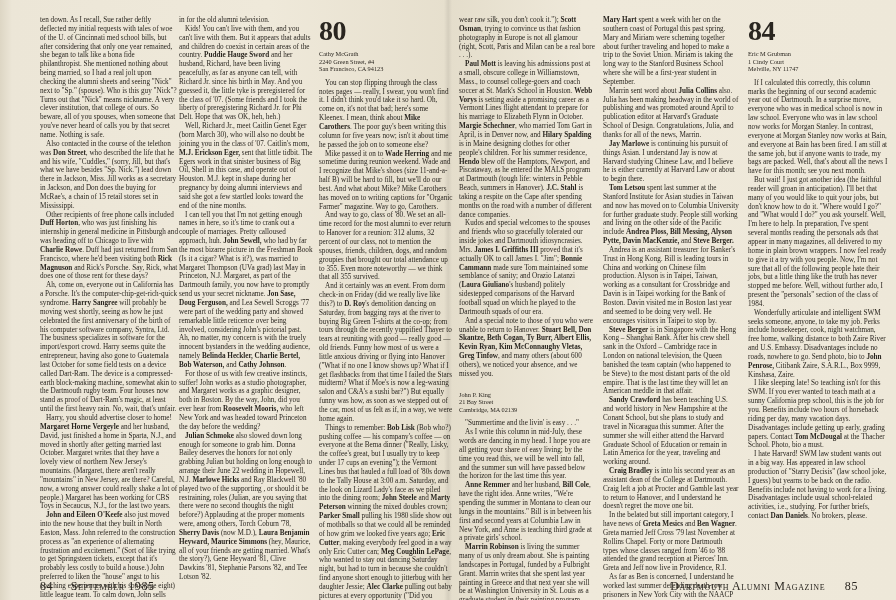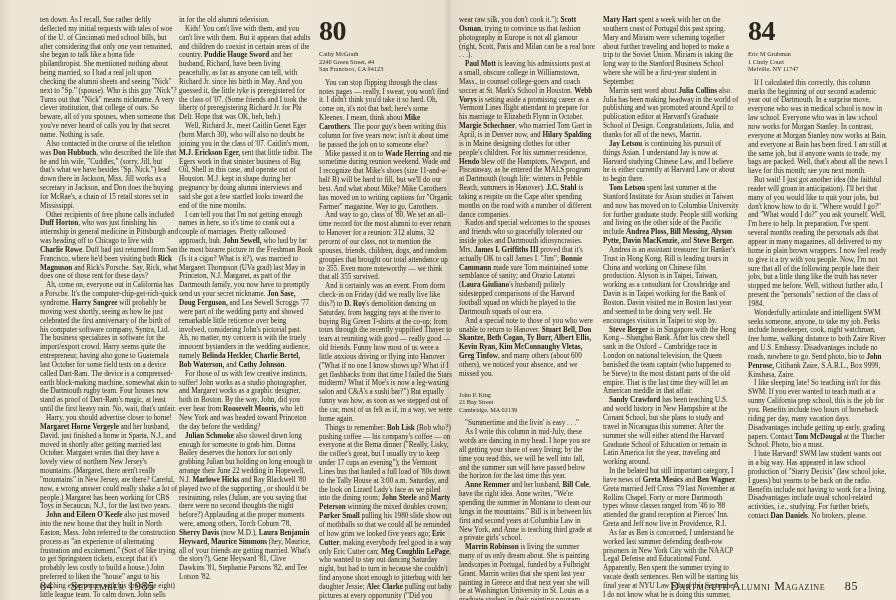--- a/index.html
+++ b/index.html
@@ -59,21 +59,21 @@
 </head>
 <body>
 
 <div class="spread">
   <div class="page-left"></div>
   <div class="page-right"></div>
   <div class="gutter"></div>
 
   <div class="col c1">
       <p class="noind">ten down. As I recall, Sue rather deftly deflected my initial requests with tales of woe of the U. of Cincinnati med school bills, but after considering that only one year remained, she began to talk like a bona fide philanthropist. She mentioned nothing about being married, so I had a real jolt upon checking the alumni sheets and seeing "Nick" next to "Sp." (spouse). Who is this guy "Nick"? Turns out that "Nick" means nickname. A very clever institution, that college of ours. So beware, all of you spouses, when someone that you've never heard of calls you by that secret name. Nothing is safe.</p>
-      <p>Also contacted in the course of the telethon was <b>Don Hubbuch</b>, who described the life that he and his wife, "Cuddles," (sorry, Jill, but that's what we have besides "Sp. Nick.") lead down there in Jackson, Miss. Jill works as a secretary in Jackson, and Don does the buying for McRae's, a chain of 15 retail stores set in Mississippi.</p>
+      <p>Also contacted in the course of the telethon was <b>Don Street</b>, who described the life that he and his wife, "Cuddles," (sorry, Jill, but that's what we have besides "Sp. Nick.") lead down there in Jackson, Miss. Jill works as a secretary in Jackson, and Don does the buying for McRae's, a chain of 15 retail stores set in Mississippi.</p>
       <p>Other recipients of free phone calls included <b>Duff Horton</b>, who was just finishing his internship in general medicine in Pittsburgh and was heading off to Chicago to live with <b>Charlie Rowe</b>. Duff had just returned from San Francisco, where he'd been visiting both <b>Rick Magnuson</b> and Rick's Porsche. Say, Rick, what does one of those rent for these days?</p>
       <p>Ah, come on, everyone out in California has a Porsche. It's the computer-chip-get-rich-quick syndrome. <b>Harry Sangree</b> will probably be moving west shortly, seeing as how he just celebrated the first anniversary of the birth of his computer software company, Syntra, Ltd. The business specializes in software for the import/export crowd. Harry seems quite the entrepreneur, having also gone to Guatemala last October for some field tests on a device called Dart-Ram. The device is a compressed-earth block-making machine, somewhat akin to the Dartmouth rugby team. Four houses now stand as proof of Dart-Ram's magic, at least until the first heavy rain. No, wait, that's unfair.</p>
       <p>Harry, you should advertise closer to home! <b>Margaret Horne Vergeyle</b> and her husband, David, just finished a home in Sparta, N.J., and moved in shortly after getting married last October. Margaret writes that they have a lovely view of northern New Jersey's mountains. (Margaret, there aren't really "mountains" in New Jersey, are there? Careful, now, a wrong answer could really shake a lot of people.) Margaret has been working for CBS Toys in Secaucus, N.J., for the last two years.</p>
       <p><b>John and Eileen O'Keefe</b> also just moved into the new house that they built in North Easton, Mass. John referred to the construction process as "an experience of alternating frustration and excitement." (Sort of like trying to get Springsteen tickets, except that it's probably less costly to build a house.) John preferred to liken the "house" angst to his coaching experiences with his son's (age eight) little league team. To calm down, John sells computers for Data General, while his wife works as a training supervisor for Blue Cross. Also in the picture is their four-year-old daughter, as well as an occasional prospective Dartmouth student</p>
     </div>
 
   <div class="col c2">
     <div>
         <p class="noind">in for the old alumni television.</p>
         <p>Kids! You can't live with them, and you can't live with them. But it appears that adults and children do coexist in certain areas of the country. <b>Puddie Hauge Sword</b> and her husband, Richard, have been living peacefully, as far as anyone can tell, with Richard Jr. since his birth in May. And you guessed it, the little tyke is preregistered for the class of '07. (Some friends and I took the liberty of preregistering Richard Jr. for Phi Delt. Hope that was OK, heh, heh.)</p>
@@ -147,25 +147,26 @@
         <p>"Summertime and the livin' is easy . . ."</p>
         <p>As I write this column in mid-July, these words are dancing in my head. I hope you are all getting your share of easy living; by the time you read this, we will be well into fall, and the summer sun will have passed below the horizon for the last time this year.</p>
         <p><b>Anne Remmer</b> and her husband, <b>Bill Cole</b>, have the right idea. Anne writes, "We're spending the summer in Montana to clean our lungs in the mountains." Bill is in between his first and second years at Columbia Law in New York, and Anne is teaching third grade at a private girls' school.</p>
         <p><b>Marrin Robinson</b> is living the summer many of us only dream about. She is painting landscapes in Portugal, funded by a Fulbright Grant. Marrin writes that she spent last year painting in Greece and that next year she will be at Washington University in St. Louis as a graduate student in their painting program.</p>
       </div>
   </div>
 
   <div class="col c5">
       <p class="noind"><b>Mary Hart</b> spent a week with her on the southern coast of Portugal this past spring. Mary and Miriam were scheming together about further traveling and hoped to make a trip to the Soviet Union. Miriam is taking the long way to the Stanford Business School where she will be a first-year student in September.</p>
       <p>Marrin sent word about <b>Julia Collins</b> also. Julia has been making headway in the world of publishing and was promoted around April to publication editor at Harvard's Graduate School of Design. Congratulations, Julia, and thanks for all of the news, Marrin.</p>
-      <p><b>Jay Letsou</b> is continuing his pursuit of things Asian. I understand Jay is now at Harvard studying Chinese Law, and I believe he is either currently at Harvard Law or about to begin there.</p>
+      <p><b>Jay Marlowe</b> is continuing his pursuit of things Asian. I understand Jay is now at Harvard studying Chinese Law, and I believe he is either currently at Harvard Law or about to begin there.</p>
       <p><b>Tom Letsou</b> spent last summer at the Stanford Institute for Asian studies in Taiwan and now has moved on to Columbia University for further graduate study. People still working and living on the other side of the Pacific include <b>Andrea Ploss, Bill Messing, Alyson Pytte, Davin MacKenzie,</b> and <b>Steve Berger.</b></p>
       <p>Andrea is an assistant treasurer for Banker's Trust in Hong Kong. Bill is leading tours in China and working on Chinese film production. Alyson is in Taipei, Taiwan, working as a consultant for Crossbridge and Davin is in Taipei working for the Bank of Boston. Davin visited me in Boston last year and seemed to be doing very well. He encourages visitors in Taipei to stop by.</p>
       <p><b>Steve Berger</b> is in Singapore with the Hong Kong – Shanghai Bank. After his crew shell sank in the Oxford – Cambridge race in London on national television, the Queen banished the team captain (who happened to be Steve) to the most distant parts of the old empire. That is the last time they will let an American meddle in that affair.</p>
       <p><b>Sandy Crawford</b> has been teaching U.S. and world history in New Hampshire at the Conant School, but she plans to study and travel in Nicaragua this summer. After the summer she will either attend the Harvard Graduate School of Education or remain in Latin America for the year, traveling and working around.</p>
+      <p><b>Craig Bradley</b> is into his second year as an assistant dean of the College at Dartmouth. Craig left a job at Procter and Gamble last year to return to Hanover, and I understand he doesn't regret the move one bit.</p>
       <p>In the belated but still important category, I have news of <b>Greta Mesics</b> and <b>Ben Wagner</b>. Greta married Jeff Cross '79 last November at Rollins Chapel. Forty or more Dartmouth types whose classes ranged from '46 to '88 attended the grand reception at Pierces' Inn. Greta and Jeff now live in Providence, R.I.</p>
       <p>As far as Ben is concerned, I understand he worked last summer defending death-row prisoners in New York City with the NAACP Legal Defense and Educational Fund. Apparently, Ben spent the summer trying to vacate death sentences. Ben will be starting his final year at NYU Law School this September. I do not know what he is doing this summer, but if I know Ben, I am sure it is interesting.</p>
     </div>
 
   <div class="col c6">
     <div class="class-year">84</div>
     <div class="addr">
       <div>Eric M Grubman</div>
       <div>1 Cindy Court</div>
       <div>Melville, NY 11747</div>

